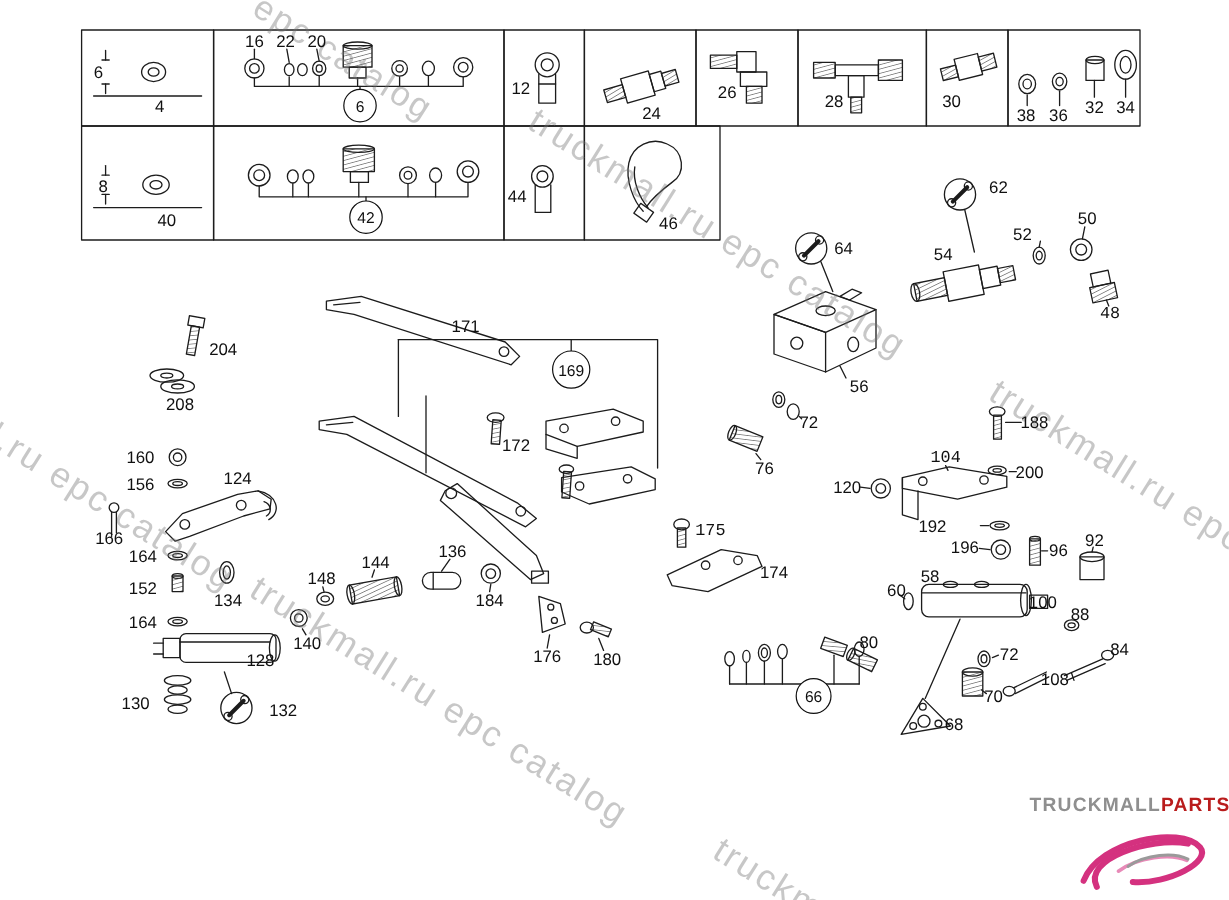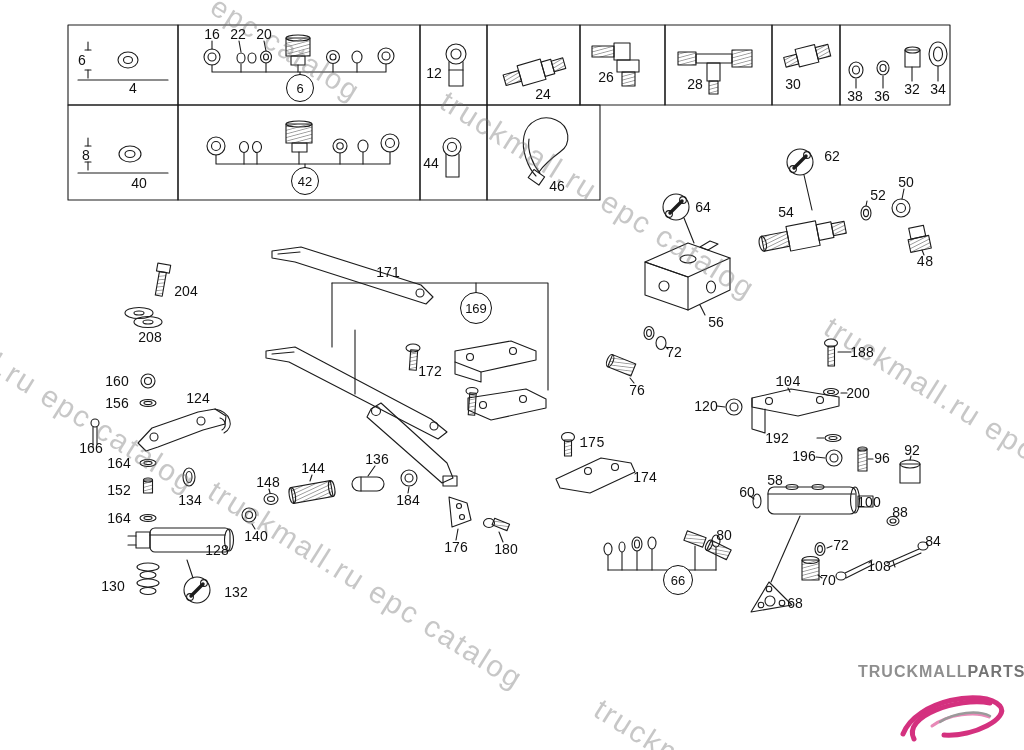--- a/index.html
+++ b/index.html
@@ -22,21 +22,21 @@
   .part-label.circled{
     border:1.4px solid #101010;border-radius:50%;
     text-align:center;background:#ffffff;font-size:13px;
     display:flex;align-items:center;justify-content:center;
   }
   .logo{
     position:absolute;left:858px;top:663px;
     font-size:16px;font-weight:bold;letter-spacing:1px;white-space:nowrap;
   }
   .brand-gray{color:#8f8f8f;}
-  .brand-orange{color:#737373;}
+  .brand-orange{color:#b91c1c;}
 </style>
 </head>
 <body>
 
 <div class="canvas">
 
   <svg class="art" width="1024" height="750" viewBox="0 0 1024 750" xmlns="http://www.w3.org/2000/svg">
     <defs>
       <pattern id="thr" width="3.5" height="3.5" patternUnits="userSpaceOnUse" patternTransform="rotate(75)">
         <line x1="0" y1="0" x2="0" y2="3.5" stroke="#3a3a3a" stroke-width="0.9"></line>
@@ -480,21 +480,21 @@
       <div class="part-label" style="left: 430px; top: 371px;">172</div>
       <div class="part-label circled" style="width: 30px; height: 30px; left: 476px; top: 308px;">169</div>
       <div class="part-label" style="left: 592px; top: 443px; font-family: Liberation Mono, monospace;">175</div>
       <div class="part-label" style="left: 645px; top: 477px;">174</div>
       <div class="part-label" style="left: 703px; top: 207px;">64</div>
       <div class="part-label" style="left: 716px; top: 322px;">56</div>
       <div class="part-label" style="left: 674px; top: 352px;">72</div>
       <div class="part-label" style="left: 637px; top: 390px;">76</div>
       <div class="part-label" style="left: 832px; top: 156px; text-align: right;">62</div>
       <div class="part-label" style="left: 786px; top: 212px;">54</div>
-      <div class="part-label" style="left: 878px; top: 195px;">52</div>
+      <div class="part-label" style="left: 852px; top: 195px;">52</div>
       <div class="part-label" style="left: 906px; top: 182px;">50</div>
       <div class="part-label" style="left: 925px; top: 262px; font-family: Liberation Mono, monospace;">48</div>
       <div class="part-label" style="left: 862px; top: 352px;">188</div>
       <div class="part-label" style="left: 788px; top: 382px; font-family: Liberation Mono, monospace;">104</div>
       <div class="part-label" style="left: 858px; top: 393px;">200</div>
       <div class="part-label" style="left: 706px; top: 406px;">120</div>
       <div class="part-label" style="left: 777px; top: 438px;">192</div>
       <div class="part-label" style="left: 804px; top: 456px;">196</div>
       <div class="part-label" style="left: 882px; top: 458px;">96</div>
       <div class="part-label" style="left: 912px; top: 450px;">92</div>

